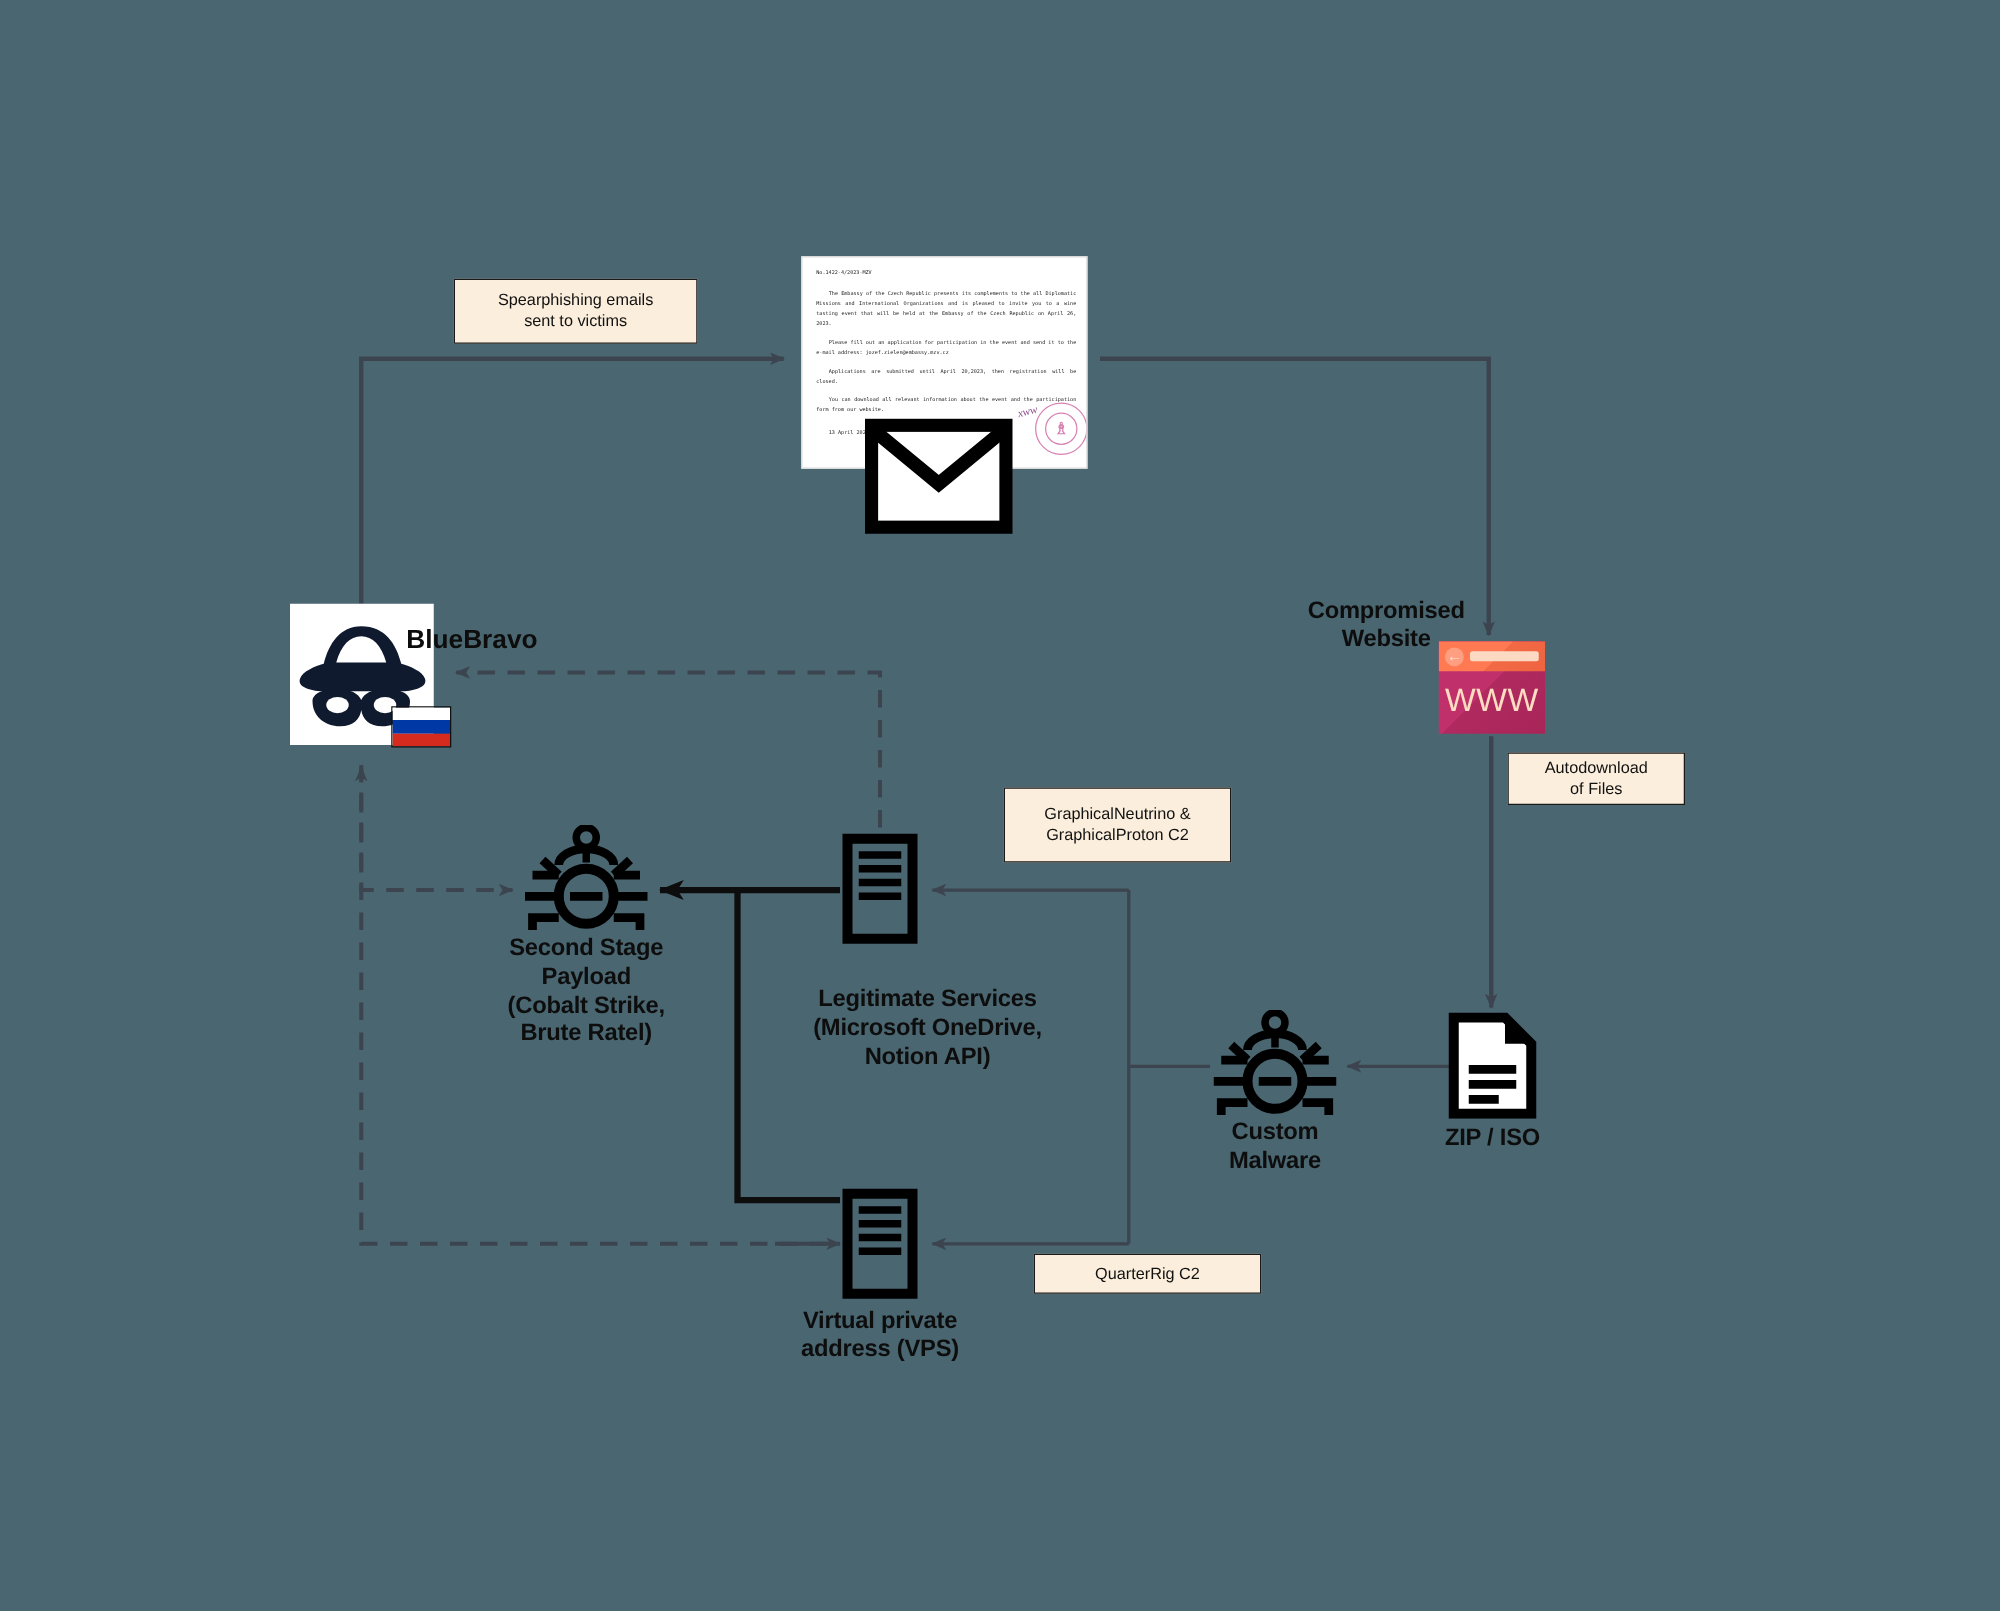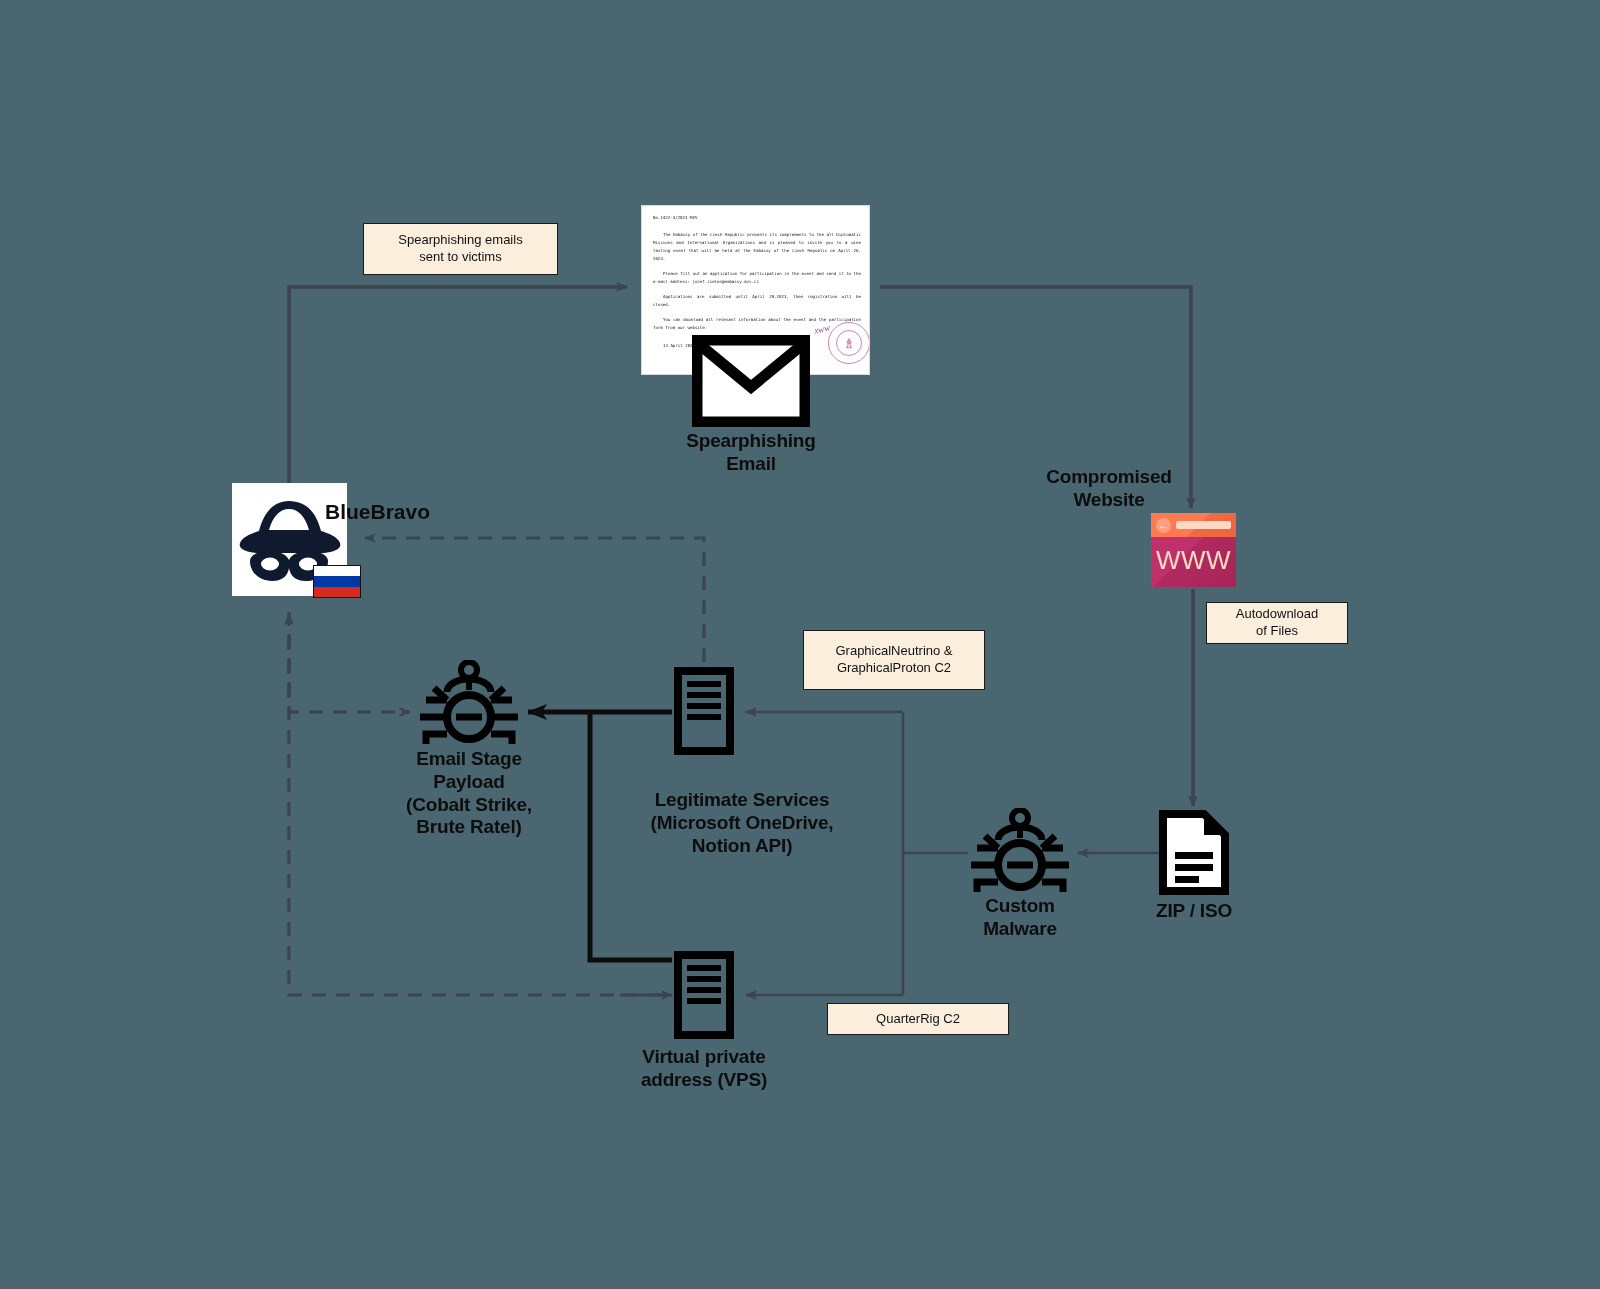--- a/index.html
+++ b/index.html
@@ -163,43 +163,41 @@
       </div>
   </div>
 
   <div id="at">@</div>
   <div id="envelope">
     <svg viewBox="0 0 118 92" width="118" height="92">
       <rect x="5" y="5" width="108" height="82" fill="#fff" stroke="#000" stroke-width="11"></rect>
       <path d="M8,10 L59,52 L110,10" fill="none" stroke="#000" stroke-width="11"></path>
     </svg>
   </div>
-  <div class="nlabel" style="left:631px;top:430px;width:240px;">Spearphishing
-Email</div>
 
   <div id="hacker">
     <svg viewBox="0 0 115 113">
       <path d="M57,18 C40,18 31,32 27,48 C20,50 10,54 8,60 C6,66 14,69 24,70
                L92,70 C102,69 110,66 108,60 C106,54 96,50 89,48 C85,32 76,18 57,18 Z
                M57,26 C66,26 73,33 77,47 L37,47 C41,33 48,26 57,26 Z" fill="#101a2e"></path>
       <path d="M18,78 C18,72 26,68 38,68 C48,68 55,72 57,77 C59,72 66,68 76,68
                C88,68 96,72 96,78 C96,90 86,98 74,98 C63,98 58,92 57,85
                C56,92 51,98 40,98 C28,98 18,90 18,78 Z" fill="#101a2e"></path>
       <ellipse cx="38" cy="81" rx="9" ry="6.5" fill="#fff"></ellipse>
       <ellipse cx="76" cy="81" rx="9" ry="6.5" fill="#fff"></ellipse>
     </svg>
   </div>
   <div id="flag">
     <i class="f-w"></i>
     <i class="f-b"></i>
     <i class="f-r"></i>
   </div>
   <div id="hacker-name">BlueBravo</div>
 
-  <div class="nlabel" style="left:1023px;top:466px;width:172px;">Compromised
+  <div class="nlabel" style="left:1023px;top:478px;width:172px;">Compromised
 Website</div>
   <div id="browser">
     <div class="bar">
       <div class="back">←</div>
       <div class="url"></div>
     </div>
     <div class="www">WWW</div>
   </div>
 
   <div class="icn" style="left:1158px;top:810px;width:72px;height:85px;">
@@ -244,21 +242,21 @@
       <path d="M31,40 L10,40" stroke="#000" stroke-width="7"></path>
       <path d="M28,57 L4,57" stroke="#000" stroke-width="7"></path>
       <path d="M31,74 L10,74 L10,84" stroke="#000" stroke-width="7" fill="none"></path>
       <path d="M75,40 L96,40" stroke="#000" stroke-width="7"></path>
       <path d="M78,57 L102,57" stroke="#000" stroke-width="7"></path>
       <path d="M75,74 L96,74 L96,84" stroke="#000" stroke-width="7" fill="none"></path>
       <path d="M18,28 L31,40" stroke="#000" stroke-width="7"></path>
       <path d="M88,28 L75,40" stroke="#000" stroke-width="7"></path>
     </svg>
   </div>
-  <div class="nlabel" style="left:379px;top:748px;width:180px;">Email Stage
+  <div class="nlabel" style="left:379px;top:748px;width:180px;">Second Stage
 Payload
 (Cobalt Strike,
 Brute Ratel)</div>
 
   <div class="icn" style="left:673px;top:666px;width:62px;height:90px;">
     <svg viewBox="0 0 62 90" width="62" height="90">
       <rect x="5" y="5" width="52" height="80" fill="none" stroke="#000" stroke-width="8"></rect>
       <rect x="14" y="15" width="34" height="6" fill="#000"></rect>
       <rect x="14" y="26" width="34" height="6" fill="#000"></rect>
       <rect x="14" y="37" width="34" height="6" fill="#000"></rect>

